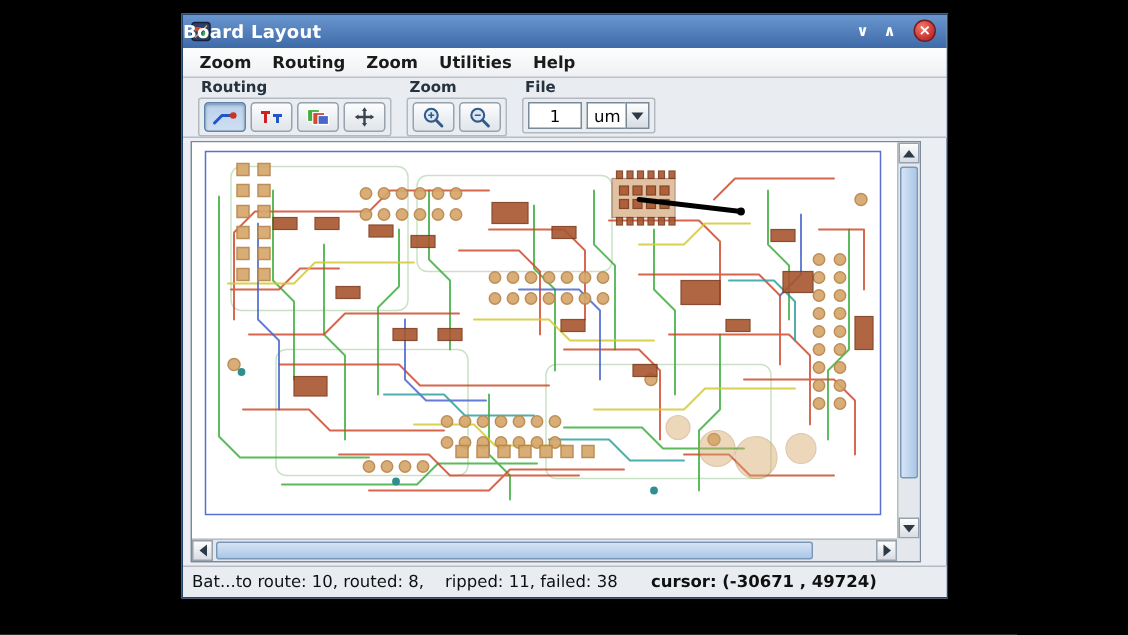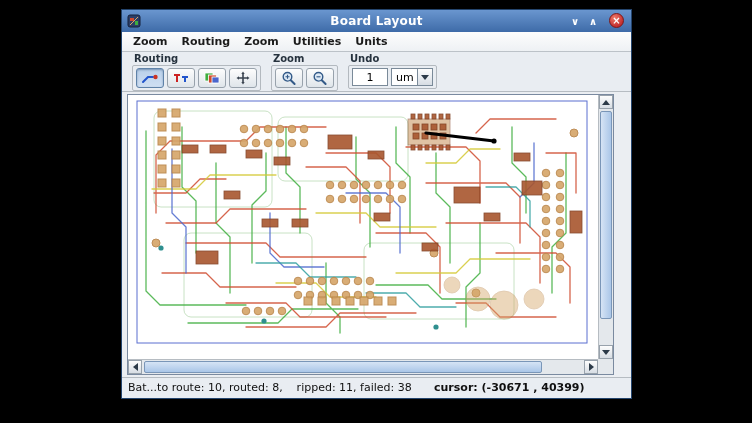--- a/index.html
+++ b/index.html
@@ -5,21 +5,21 @@
   html,body{margin:0;padding:0;background:#000;}
   .screen{position:relative;width:752px;height:423px;background:#000;overflow:hidden;
           font-family:"DejaVu Sans","Liberation Sans",sans-serif;}
   .window{position:absolute;left:121px;top:9px;width:511px;height:390px;
           background:#ebeef2;border:1px solid #24456e;box-sizing:border-box;}
   
   .titlebar{position:absolute;left:0;top:0;width:100%;height:22px;
     background:linear-gradient(var(--c-titlebar_top,#6a96cf),var(--c-titlebar_bottom,#3e6ba8));
     display:flex;align-items:center;}
   .win-icon{width:14px;height:14px;margin-left:5px;flex:0 0 auto;}
-  .title-text{position:absolute;left:0;right:0;text-align:center;color:#fff;
+  .title-text{position:absolute;left:0;right:0;color:#fff;
     font-size:12px;font-weight:bold;letter-spacing:.2px;}
   .tb-btn{position:absolute;top:3px;width:16px;height:16px;display:flex;align-items:center;
     justify-content:center;color:#fff;font-size:10px;font-weight:bold;cursor:default;}
   .tb-min{right:48px;} .tb-max{right:30px;}
   .tb-close{right:7px;width:15px;height:15px;border-radius:50%;
     background:radial-gradient(circle at 35% 30%,#ef7a6a,var(--c-close_button,#c43030) 70%);
     border:1px solid #7e1818;box-sizing:border-box;font-size:10px;line-height:13px;}
   
   .menubar{position:absolute;left:0;top:22px;width:100%;height:20px;
     background:linear-gradient(#fdfdfd,#eef1f4);border-bottom:1px solid #bcc2c8;
@@ -108,21 +108,21 @@
       <div class="tb-btn tb-min">∨</div>
       <div class="tb-btn tb-max">∧</div>
       <div class="tb-btn tb-close">×</div>
     </div>
 
     <div class="menubar">
       <span class="menu-item">Zoom</span>
       <span class="menu-item">Routing</span>
       <span class="menu-item">Zoom</span>
       <span class="menu-item">Utilities</span>
-      <span class="menu-item">Units</span>
+      <span class="menu-item">Help</span>
     </div>
 
     <div class="toolbar">
 
       <div class="tgroup">
         <div class="tgroup-label">Routing</div>
         <div class="tgroup-box">
           <div class="tbtn selected">
             <svg width="18" height="14" viewBox="0 0 18 14">
               <path d="M2,11 L7,6 L12,6" fill="none" stroke="#2255cc" stroke-width="2" stroke-linecap="round"></path>
@@ -169,21 +169,21 @@
               <circle cx="6.5" cy="5.8" r="4.3" fill="#dce8f4" stroke="#335a88" stroke-width="1.4"></circle>
               <path d="M9.8,9.2 L13.6,13" stroke="#335a88" stroke-width="2" stroke-linecap="round"></path>
               <path d="M4.5,5.8 H8.5" stroke="#335a88" stroke-width="1.1"></path>
             </svg>
           </div>
         </div>
       </div>
 
 
       <div class="tgroup">
-        <div class="tgroup-label">Undo</div>
+        <div class="tgroup-label">File</div>
         <div class="tgroup-box">
           <input class="units-input" value="1" style="">
           <div class="combo">
             <div class="combo-text">um</div>
             <div class="combo-btn">
               <div class="tri-down"></div>
             </div>
           </div>
         </div>
       </div>
@@ -373,17 +373,17 @@
         <div class="sb-btn h-right">
             <div class="tri-right"></div>
           </div>
       </div>
 
       <div class="sb-corner"></div>
     </div>
 
     <div class="statusbar">
       <span class="status-left">Bat...to route: 10, routed: 8,    ripped: 11, failed: 38</span>
-      <span class="status-cursor">cursor: (-30671 , 40399)</span>
+      <span class="status-cursor">cursor: (-30671 , 49724)</span>
     </div>
 
   </div>
 </div>
 
 </body></html>

